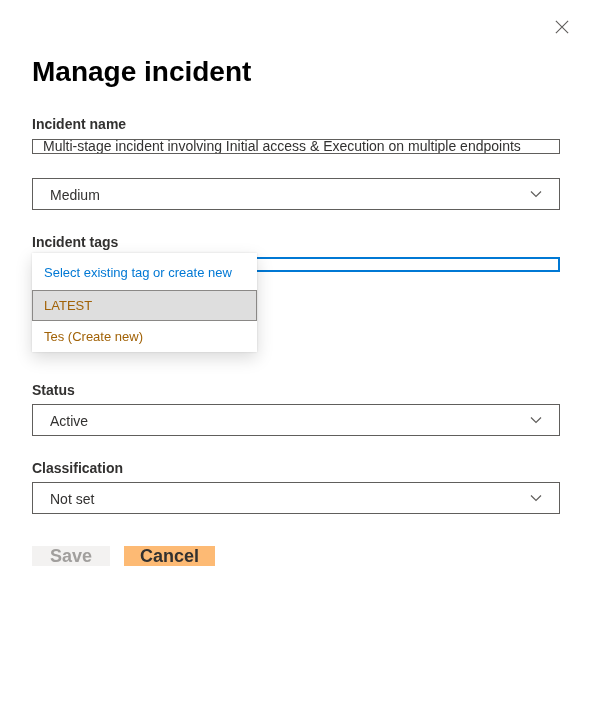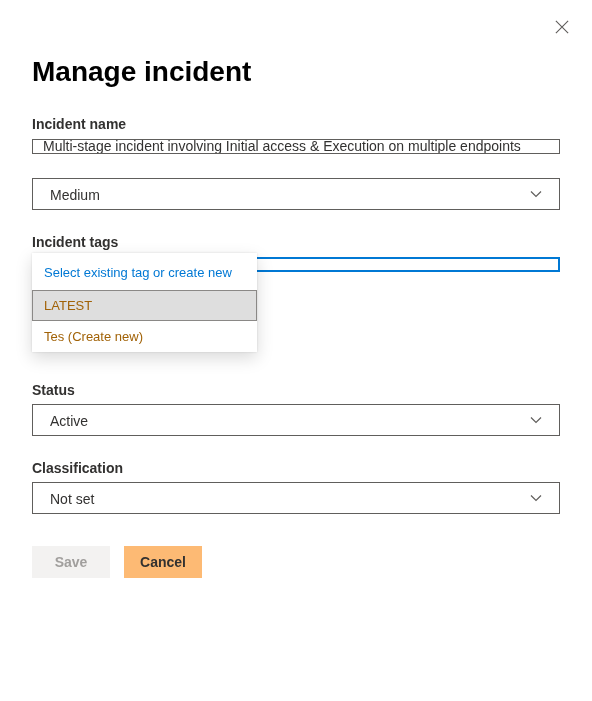--- a/index.html
+++ b/index.html
@@ -113,25 +113,25 @@
       border: 1px solid #8a8886;
       padding: 7px 11px;
     }
     .buttons {
       display: flex;
       gap: 14px;
       margin-top: 32px;
     }
     .btn {
       min-width: 78px;
-      height: 32px;
+      height: 20px;
       display: inline-flex;
       align-items: center;
       justify-content: center;
-      font-size: 14px;
+      font-size: 18px;
       font-family: inherit;
       border: none;
       cursor: pointer;
       font-weight: 600;
       padding: 0 16px;
     }
     .btn.save {
       background: #f3f2f1;
       color: #a19f9d;
       cursor: default;

